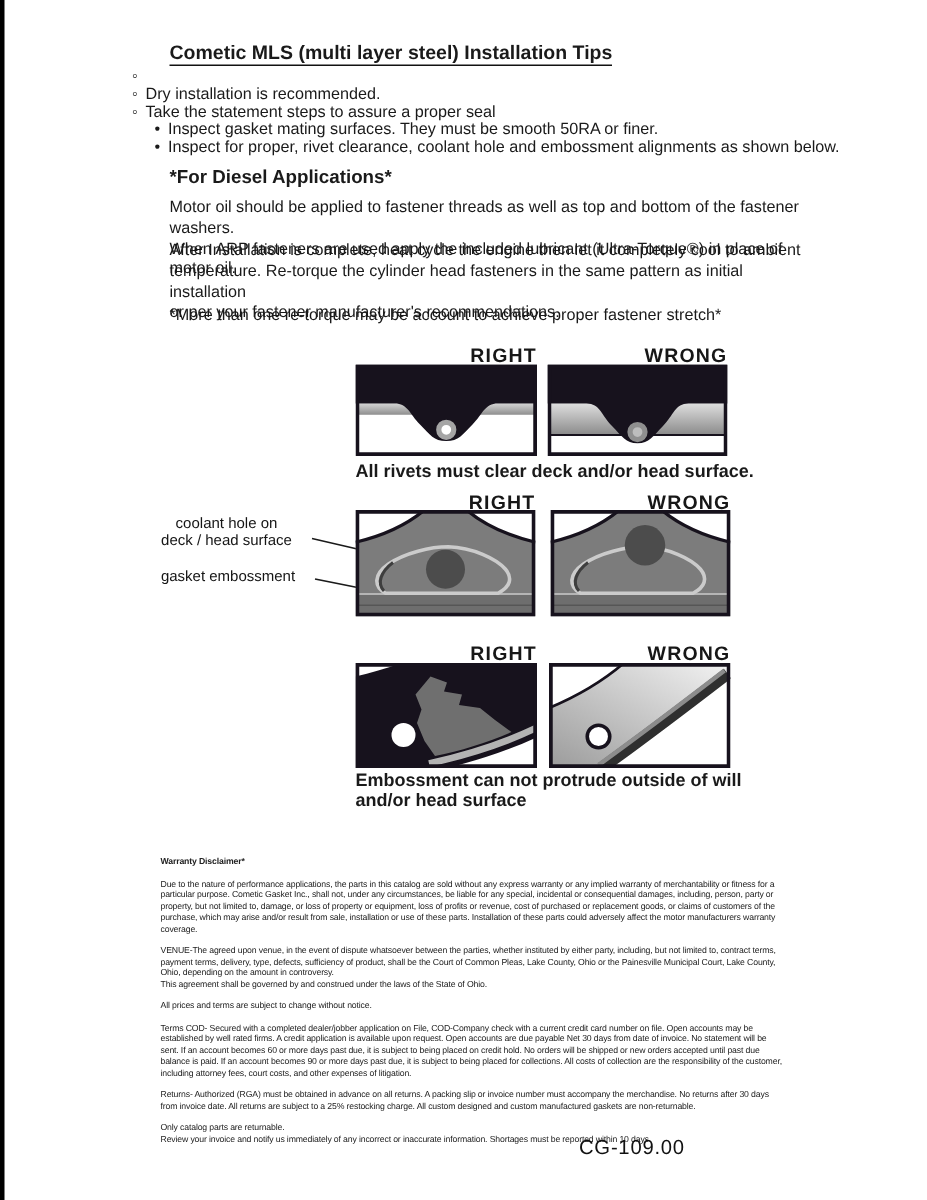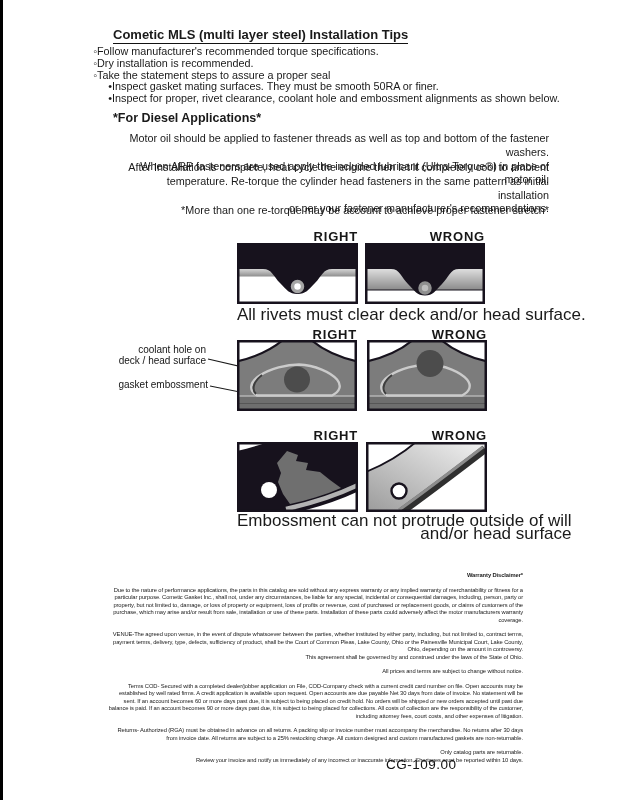--- a/index.html
+++ b/index.html
@@ -1,20 +1,20 @@
 <!DOCTYPE html>
 <html><head>
 <meta charset="utf-8">
 <style>
   html,body { margin:0; padding:0; background:#ffffff; }
   .page {
     position:relative; width:618px; height:800px; background:#ffffff;
     font-family:"Liberation Sans", sans-serif; color:#1a1a1a; overflow:hidden;
   }
-  .abs { position:absolute;text-align:right; }
+  .abs { position:absolute; }
   .left-bar { left:0; top:0; width:3px; height:800px; background:#000; }
 
   .title {
     left:113px; top:27px; font-size:13px; font-weight:bold;
     border-bottom:1.6px solid #111; padding-bottom:1px; white-space:nowrap;
   }
   .bullets { left:88px; top:46px; width:480px; font-size:10.8px; }
   .bullet-row { display:flex; line-height:11.8px; }
   .bullet-row.sub { margin-left:15px; }
   .bullet-row .marker { width:9px; flex:0 0 9px; }
@@ -23,25 +23,25 @@
   .body-para {
     left:113px; top:0; width:436px; font-size:10.8px; line-height:13.8px;
     white-space:pre-line;
   }
   .p1 { top:132px; } .p2 { top:161px; } .pnote { top:204px; }
 
   .diag-label {
     font-size:13px; font-weight:bold; letter-spacing:0.8px; text-align:right;
     color:#171717;
   }
-  .diag-caption { font-size:17px; line-height:13px; white-space:pre-line; }
+  .diag-caption { font-size:12px; line-height:13px; white-space:pre-line;font-weight:bold; }
   .diag-box svg { display:block; width:100%; height:100%; }
 
   .callout {
-    font-size:10px; line-height:10.8px; text-align:right; white-space:pre-line;
+    font-size:10px; line-height:10.8px; text-align:center; white-space:pre-line;
     color:#151515;
   }
 
   .legal { left:107px; top:572px; width:416px; font-size:5.8px; line-height:7.5px;
     letter-spacing:-0.1px; color:#222; }
   .legal .lg-head { font-weight:bold; margin-bottom:7px; }
   .legal .lg-para { margin-bottom:7px; white-space:pre-line; }
 
   .page-num { left:386px; top:757px; font-size:13.5px; letter-spacing:0.5px; color:#111; }
 </style>
@@ -50,21 +50,20 @@
 
 <div class="page">
 
   <div class="abs left-bar"></div>
 
   <div class="abs title">Cometic MLS (multi layer steel) Installation Tips</div>
 
   <div class="abs bullets">
     <div class="bullet-row">
       <span class="marker">◦</span>
-      <span>Follow manufacturer's recommended torque specifications.</span>
     </div>
     <div class="bullet-row">
       <span class="marker">◦</span>
       <span>Dry installation is recommended.</span>
     </div>
     <div class="bullet-row">
       <span class="marker">◦</span>
       <span>Take the statement steps to assure a proper seal</span>
     </div>
     <div class="bullet-row sub">

